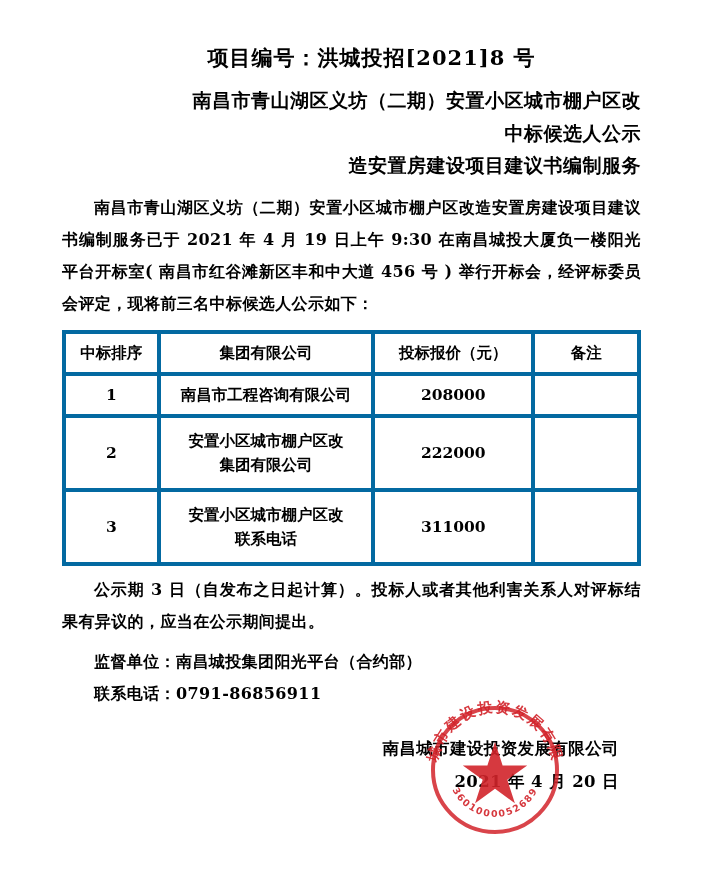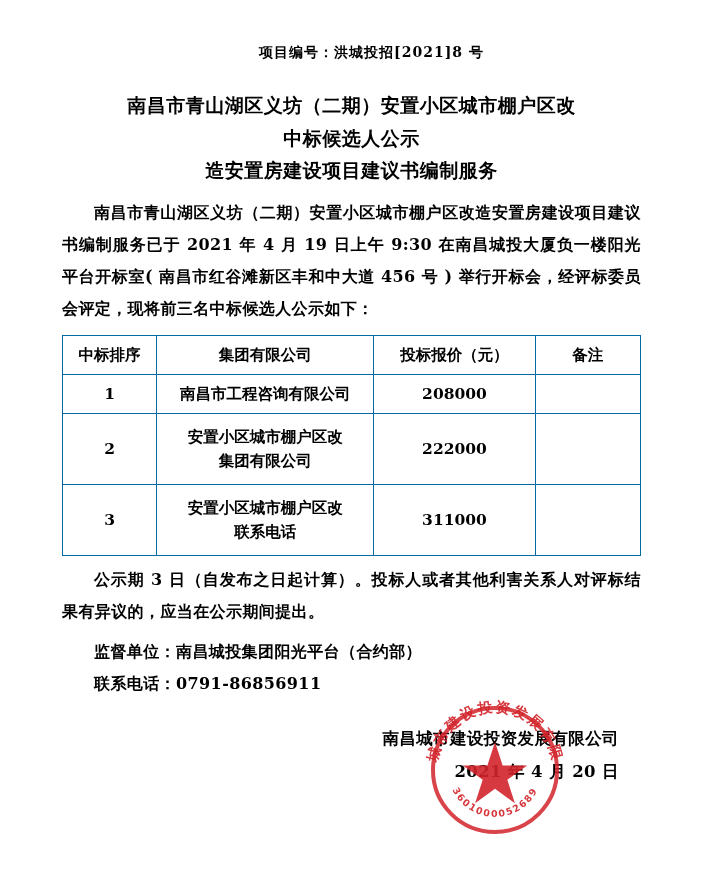--- a/index.html
+++ b/index.html
@@ -17,29 +17,29 @@
   }
   .page {
     position: relative;
     width: 703px;
     height: 869px;
     box-sizing: border-box;
     padding: 30px 62px 0 62px;
   }
   .doc-number {
     text-align: center;
-    font-size: 14px;
+    font-size: 21px;
     font-weight: bold;
     letter-spacing: 1px;
     margin-top: 14px;
-    margin-bottom: 27px;
+    margin-bottom: 12px;
     padding-left: 40px;
   }
   .title-block {
-    text-align: center;
+    text-align: right;
     font-size: 19px;
     font-weight: bold;
     line-height: 1.72;
     letter-spacing: 0.5px;
     margin-bottom: 10px;
   }
   .title-line {
     display: block;
     white-space: nowrap;
   }
@@ -54,21 +54,21 @@
     text-indent: 2em;
   }
   table.bid-table {
     width: 100%;
     border-collapse: collapse;
     margin-top: 10px;
     margin-bottom: 6px;
     table-layout: fixed;
   }
   table.bid-table td, table.bid-table th {
-    border: 1px solid #0369a1;
+    border: 4px solid #0369a1;
     text-align: center;
     vertical-align: middle;
     font-size: 15.5px;
     font-weight: bold;
     padding: 7px 2px;
     line-height: 1.55;
   }
   .col-rank { width: 16%; }
   .col-name { width: 38%; }
   .col-price { width: 28%; }

